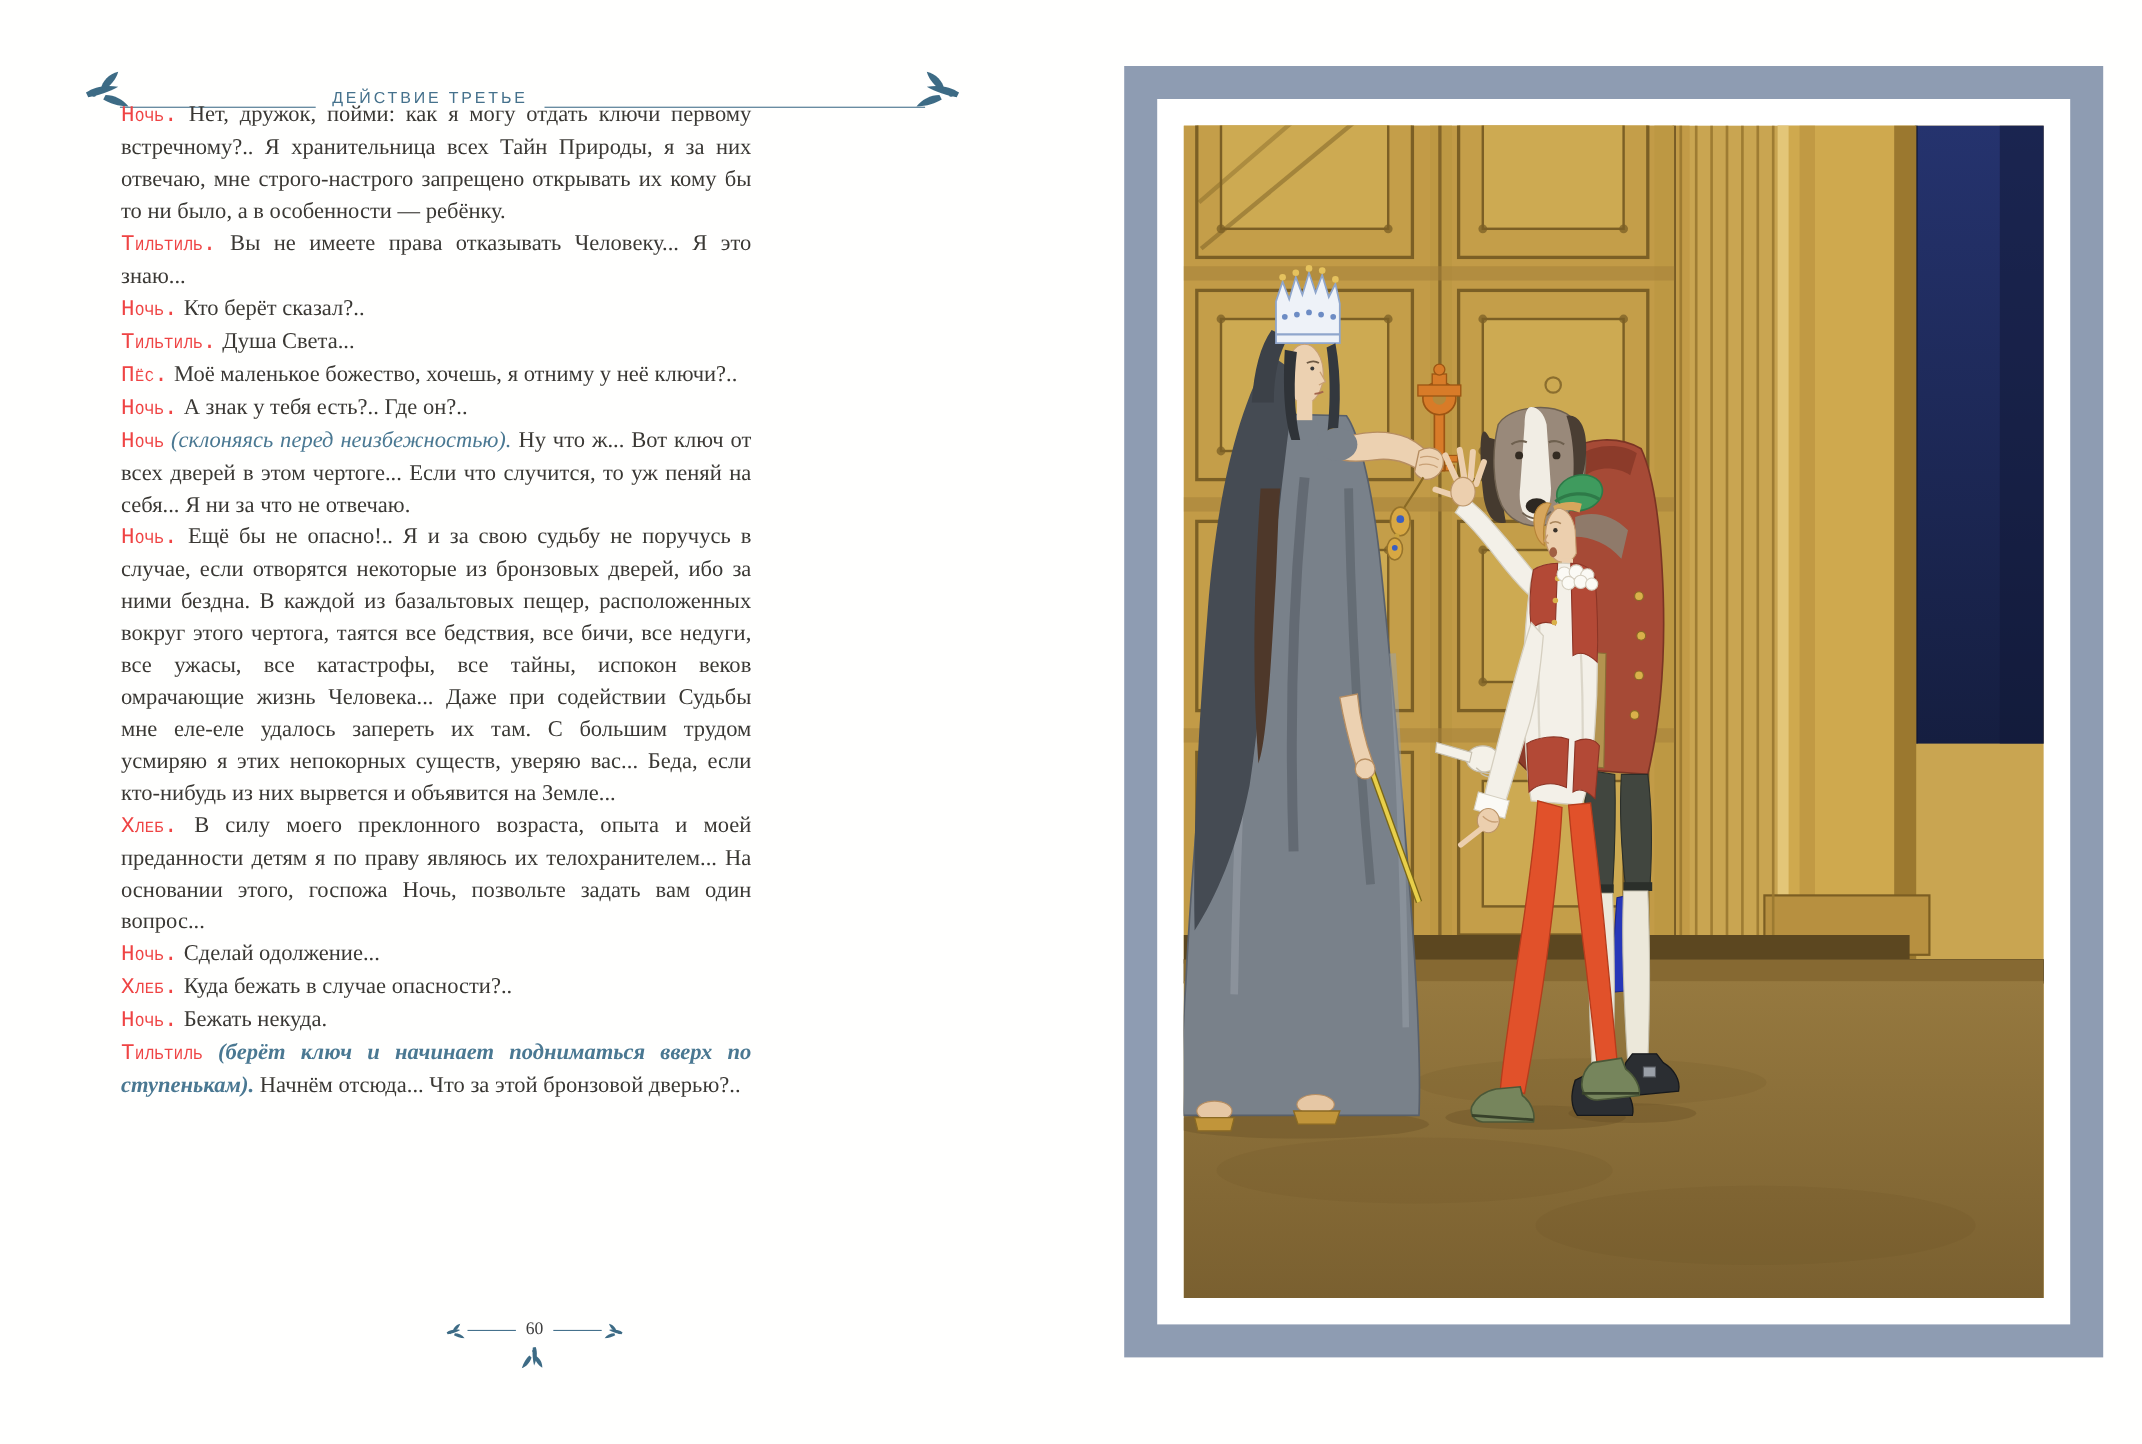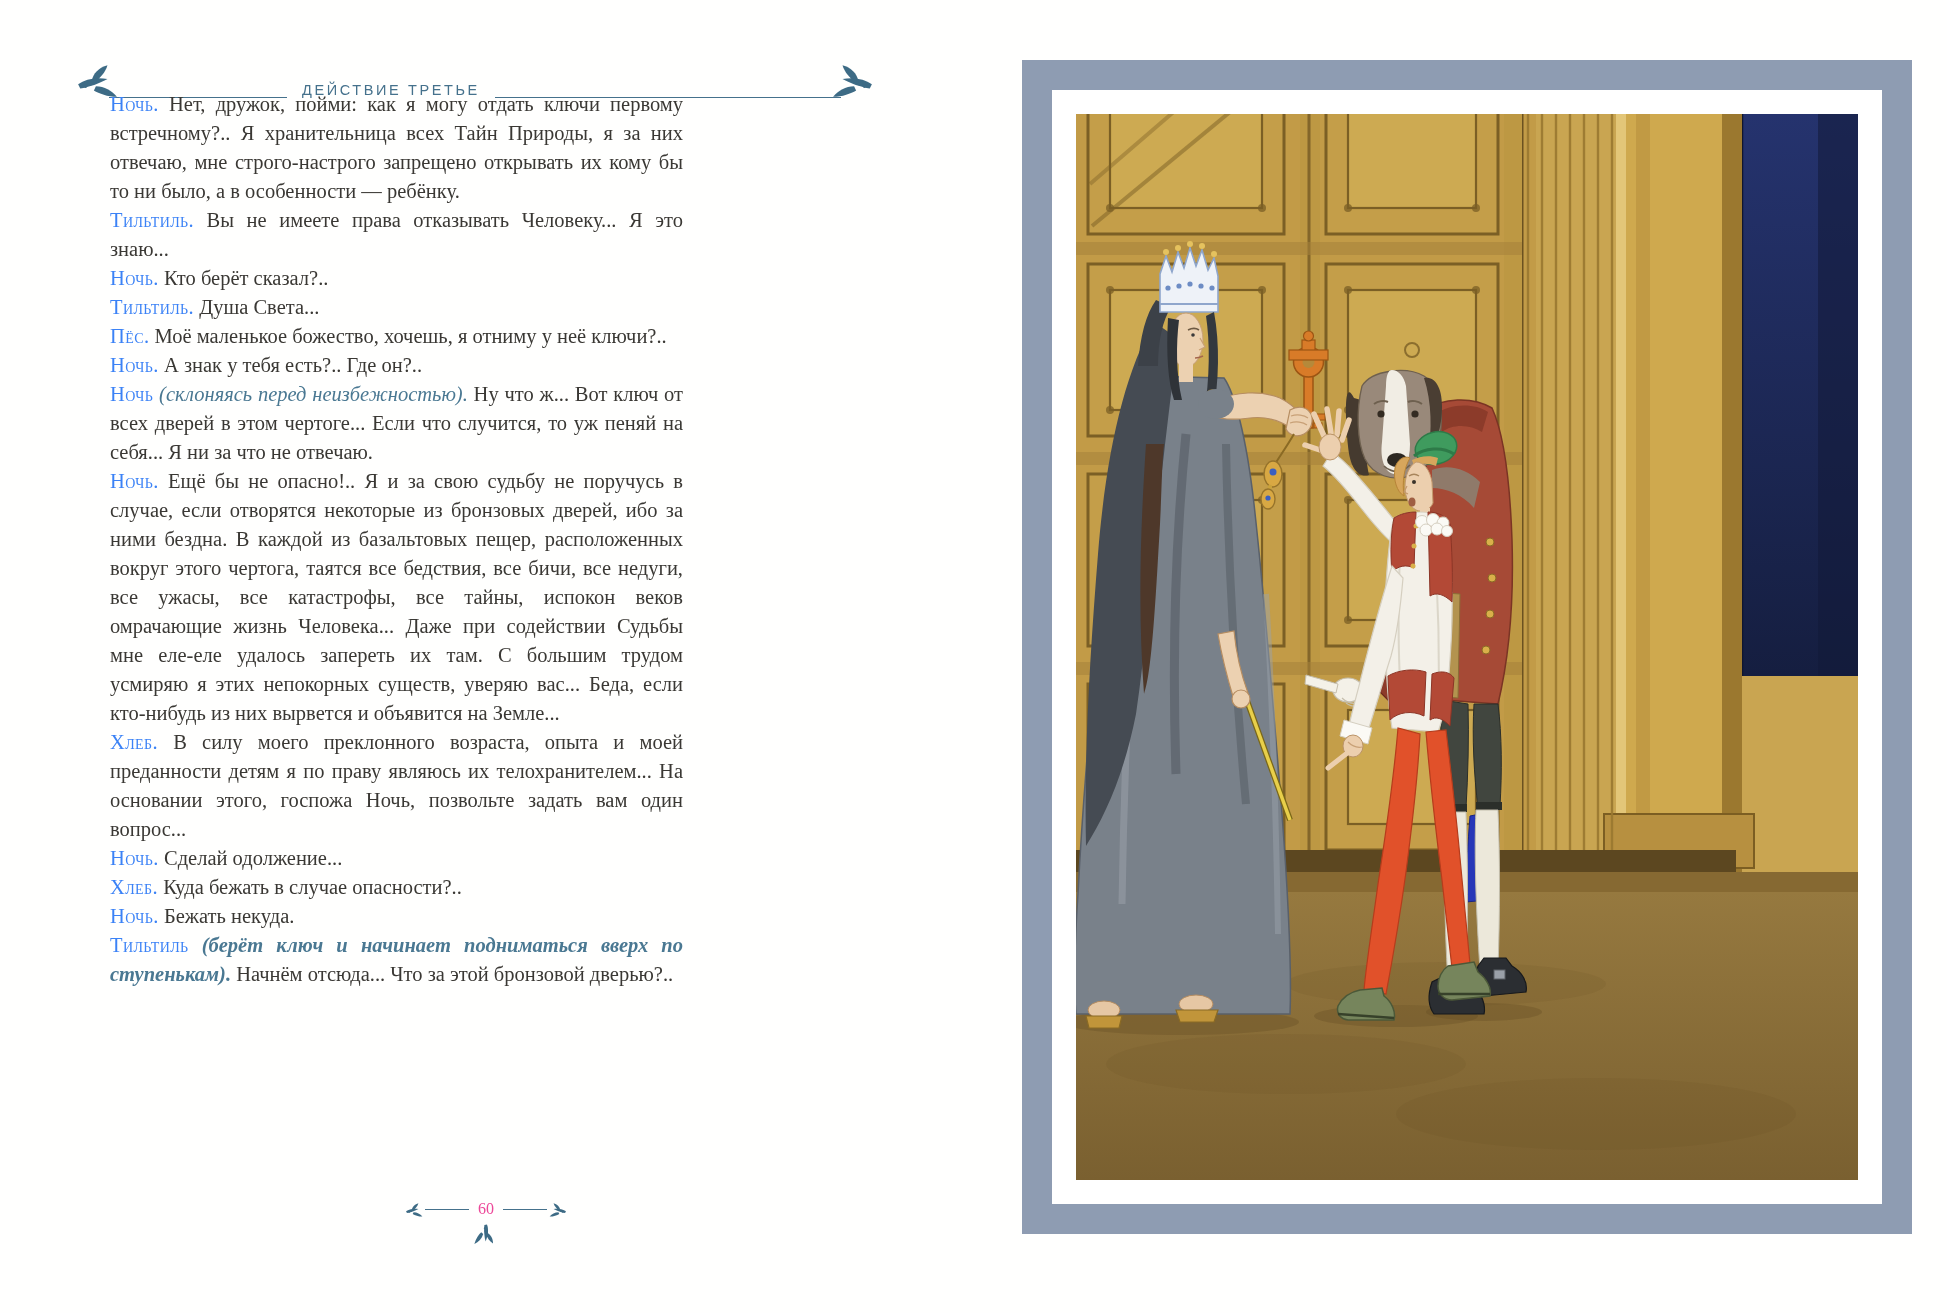--- a/index.html
+++ b/index.html
@@ -15,29 +15,29 @@
   .hl1{width:178px;margin-left:-10px;}
   .hl2{flex:1;margin-right:-10px;}
   .act-title{font-family:"Liberation Sans",sans-serif;font-size:14.5px;font-weight:400;
              letter-spacing:2.6px;color:#45718c;margin:0 15px;white-space:nowrap;}
 
   
   .dialogue{position:absolute;left:110px;top:90px;width:573px;
             font-size:20.5px;line-height:29px;color:#3a3834;text-align:justify;}
   .dialogue p{margin:0;padding:0;hyphens:auto;-webkit-hyphens:auto;}
   .run-speaker{font-variant:small-caps;font-variant-caps:small-caps;
-               color:#3b82f6;letter-spacing:.4px;}
+               color:#ef4444;letter-spacing:.4px;font-family:Liberation Mono, monospace;}
   .run-dir,.run-dirb{font-style:italic;color:#4a7892;}
   .run-dirb{font-weight:700;}
 
   
   .footer{position:absolute;left:403px;top:1200px;width:166px;height:60px;}
   .pager{display:flex;align-items:center;height:18px;}
   .fline{flex:1;border-top:1.5px solid #45718c;height:0;}
-  .pagenum{font-family:"Liberation Serif",serif;font-size:16px;color:#ec4899;
+  .pagenum{font-family:"Liberation Serif",serif;font-size:16px;color:#404040;
            padding:0 9px;line-height:1;}
   .leaf{width:22px;height:15px;flex:0 0 auto;}
   .leaf-right{transform:scaleX(-1);}
   .foot-sprig{position:absolute;left:71px;top:22px;width:25px;height:27px;
               transform:rotate(105deg);}
 
   
   .plate{position:absolute;left:1022px;top:60px;width:890px;height:1174px;margin:0;
          box-sizing:border-box;border:30px solid #8e9cb2;background:#ffffff;padding:24px;}
   .plate svg.painting{display:block;width:782px;height:1066px;}

